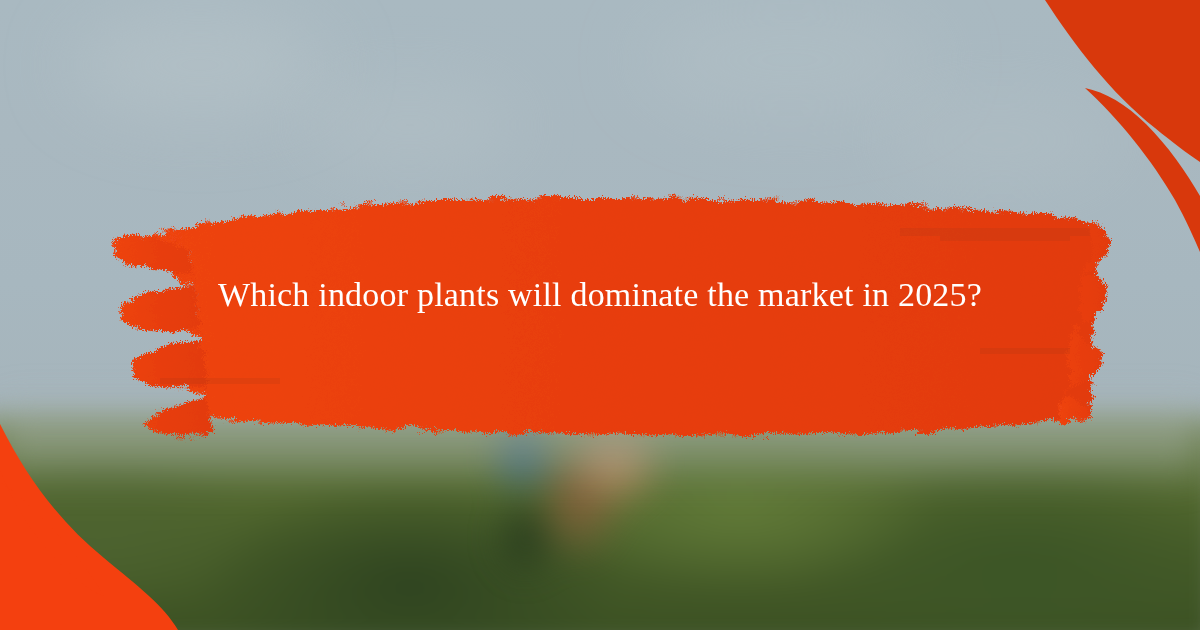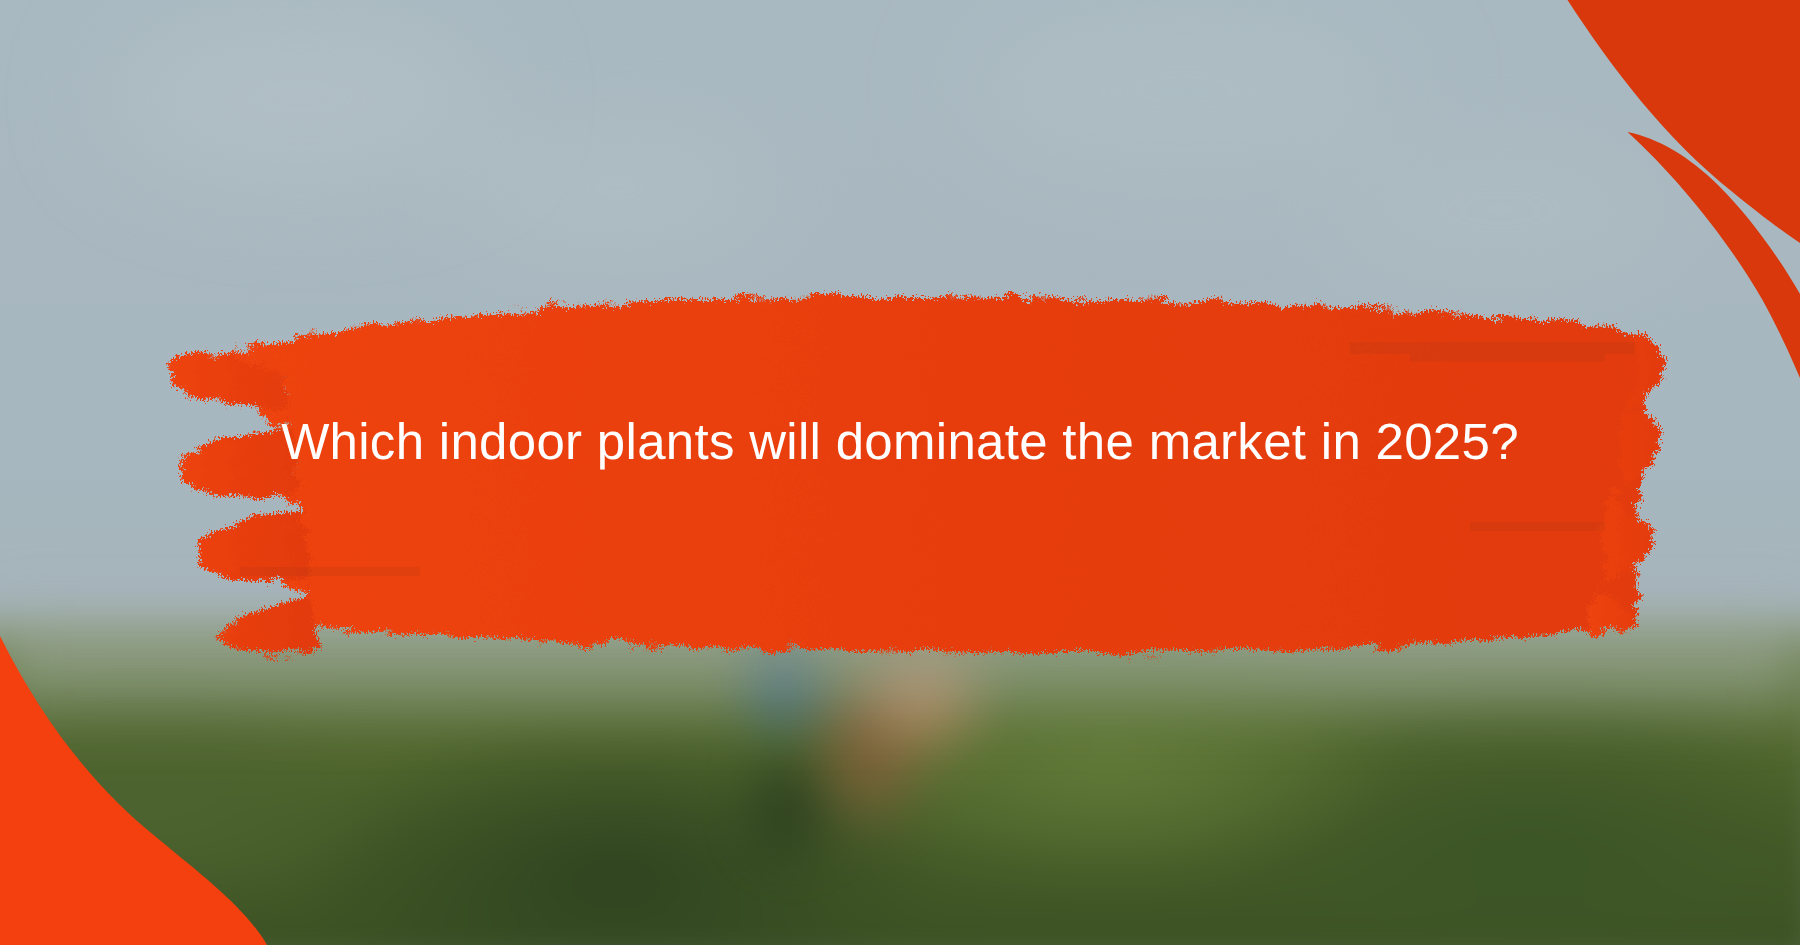--- a/index.html
+++ b/index.html
@@ -5,21 +5,21 @@
   html, body {
     margin: 0;
     padding: 0;
     background: #ffffff;
   }
   #card {
     position: relative;
     width: 1200px;
     height: 630px;
     overflow: hidden;
-    font-family: Liberation Sans, sans-serif;
+    font-family: Liberation Serif, serif;
   }
 
   
   .bg-layer {
     position: absolute;
     inset: 0;
   }
   
   .bg-sky {
     background: linear-gradient(180deg,

